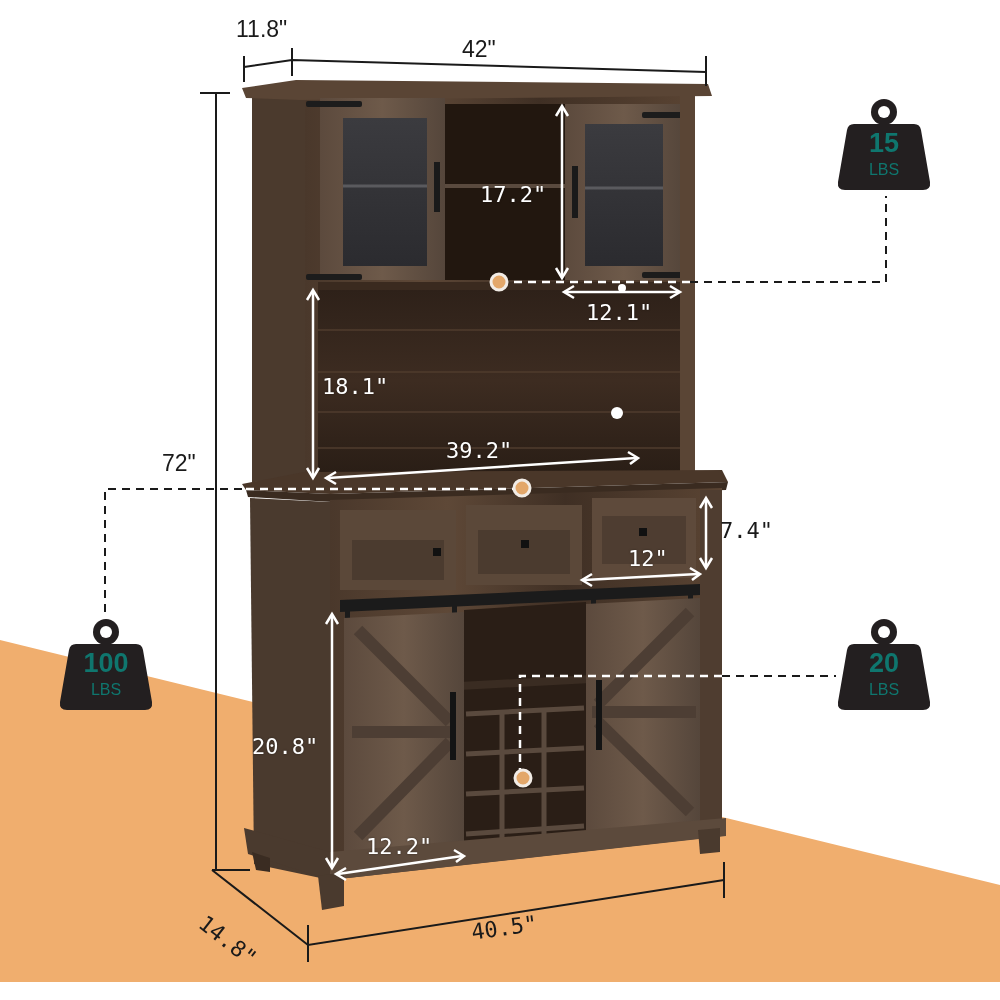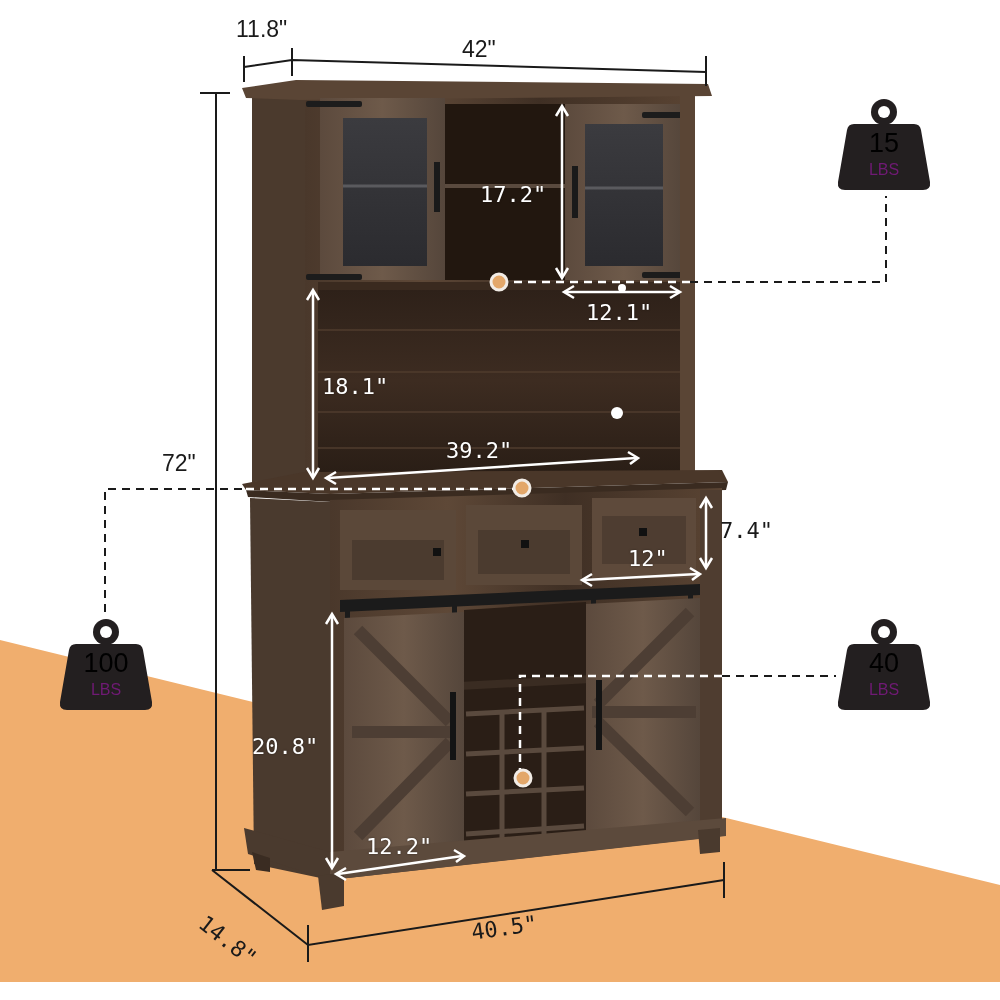--- a/index.html
+++ b/index.html
@@ -5,22 +5,22 @@
     html, body { margin: 0; padding: 0; }
     body { width: 1000px; height: 1000px; position: relative; overflow: hidden; background: #ffffff; font-family: "DejaVu Sans", sans-serif; }
     .stage { position: absolute; left: 0; top: 0; width: 1000px; height: 1000px; }
     svg.full { position: absolute; left: 0; top: 0; width: 1000px; height: 1000px; }
     .dim { position: absolute; font-family: "DejaVu Sans Mono", "Liberation Mono", monospace; font-size: 22px; line-height: 1; white-space: nowrap; }
     .dim.dark { color: #1a1a1a; }
     .dim.light { color: #ffffff; text-shadow: 0 0 2px rgba(0,0,0,0.5); }
     .dim.sans { font-family: "Liberation Sans", "DejaVu Sans", sans-serif; font-size: 23px; }
     .weight { position: absolute; width: 96px; height: 96px; }
     .weight svg { position: absolute; left: 0; top: 0; width: 96px; height: 96px; }
-    .weight .num { position: absolute; left: 0; width: 96px; text-align: center; color: #000000; font-family: "Liberation Sans", "DejaVu Sans", sans-serif; font-weight: normal; font-size: 27px; top: 34px; line-height: 1; }
-    .weight .unit { position: absolute; left: 0; width: 96px; text-align: center; color: #701a75; font-family: "Liberation Sans", "DejaVu Sans", sans-serif; font-size: 16px; top: 66px; line-height: 1; }
+    .weight .num { position: absolute; left: 0; width: 96px; text-align: center; color: #0f766e; font-family: "Liberation Sans", "DejaVu Sans", sans-serif; font-weight: bold; font-size: 27px; top: 34px; line-height: 1; }
+    .weight .unit { position: absolute; left: 0; width: 96px; text-align: center; color: #0f766e; font-family: "Liberation Sans", "DejaVu Sans", sans-serif; font-size: 16px; top: 66px; line-height: 1; }
   </style>
 </head>
 <body>
 
 <div class="stage">
 
   <svg class="full" viewBox="0 0 1000 1000">
     <defs>
       <linearGradient id="woodV" x1="0" x2="1" y1="0" y2="0">
         <stop offset="0" stop-color="#4a382b"></stop>
@@ -261,17 +261,17 @@
     <div class="num">100</div>
     <div class="unit">LBS</div>
   </div>
 
   <div class="weight" style="left:836px; top:616px;">
     <svg viewBox="0 0 96 96">
       <circle cx="48" cy="16" r="13" fill="#231f20"></circle>
       <circle cx="48" cy="16" r="6" fill="#ffffff"></circle>
       <path d="M18 28 H78 Q84 28 85 34 L94 86 Q95 94 87 94 H9 Q1 94 2 86 L11 34 Q12 28 18 28 Z" fill="#231f20"></path>
     </svg>
-    <div class="num">40</div>
+    <div class="num">20</div>
     <div class="unit">LBS</div>
   </div>
 
 </div>
 
 </body></html>

